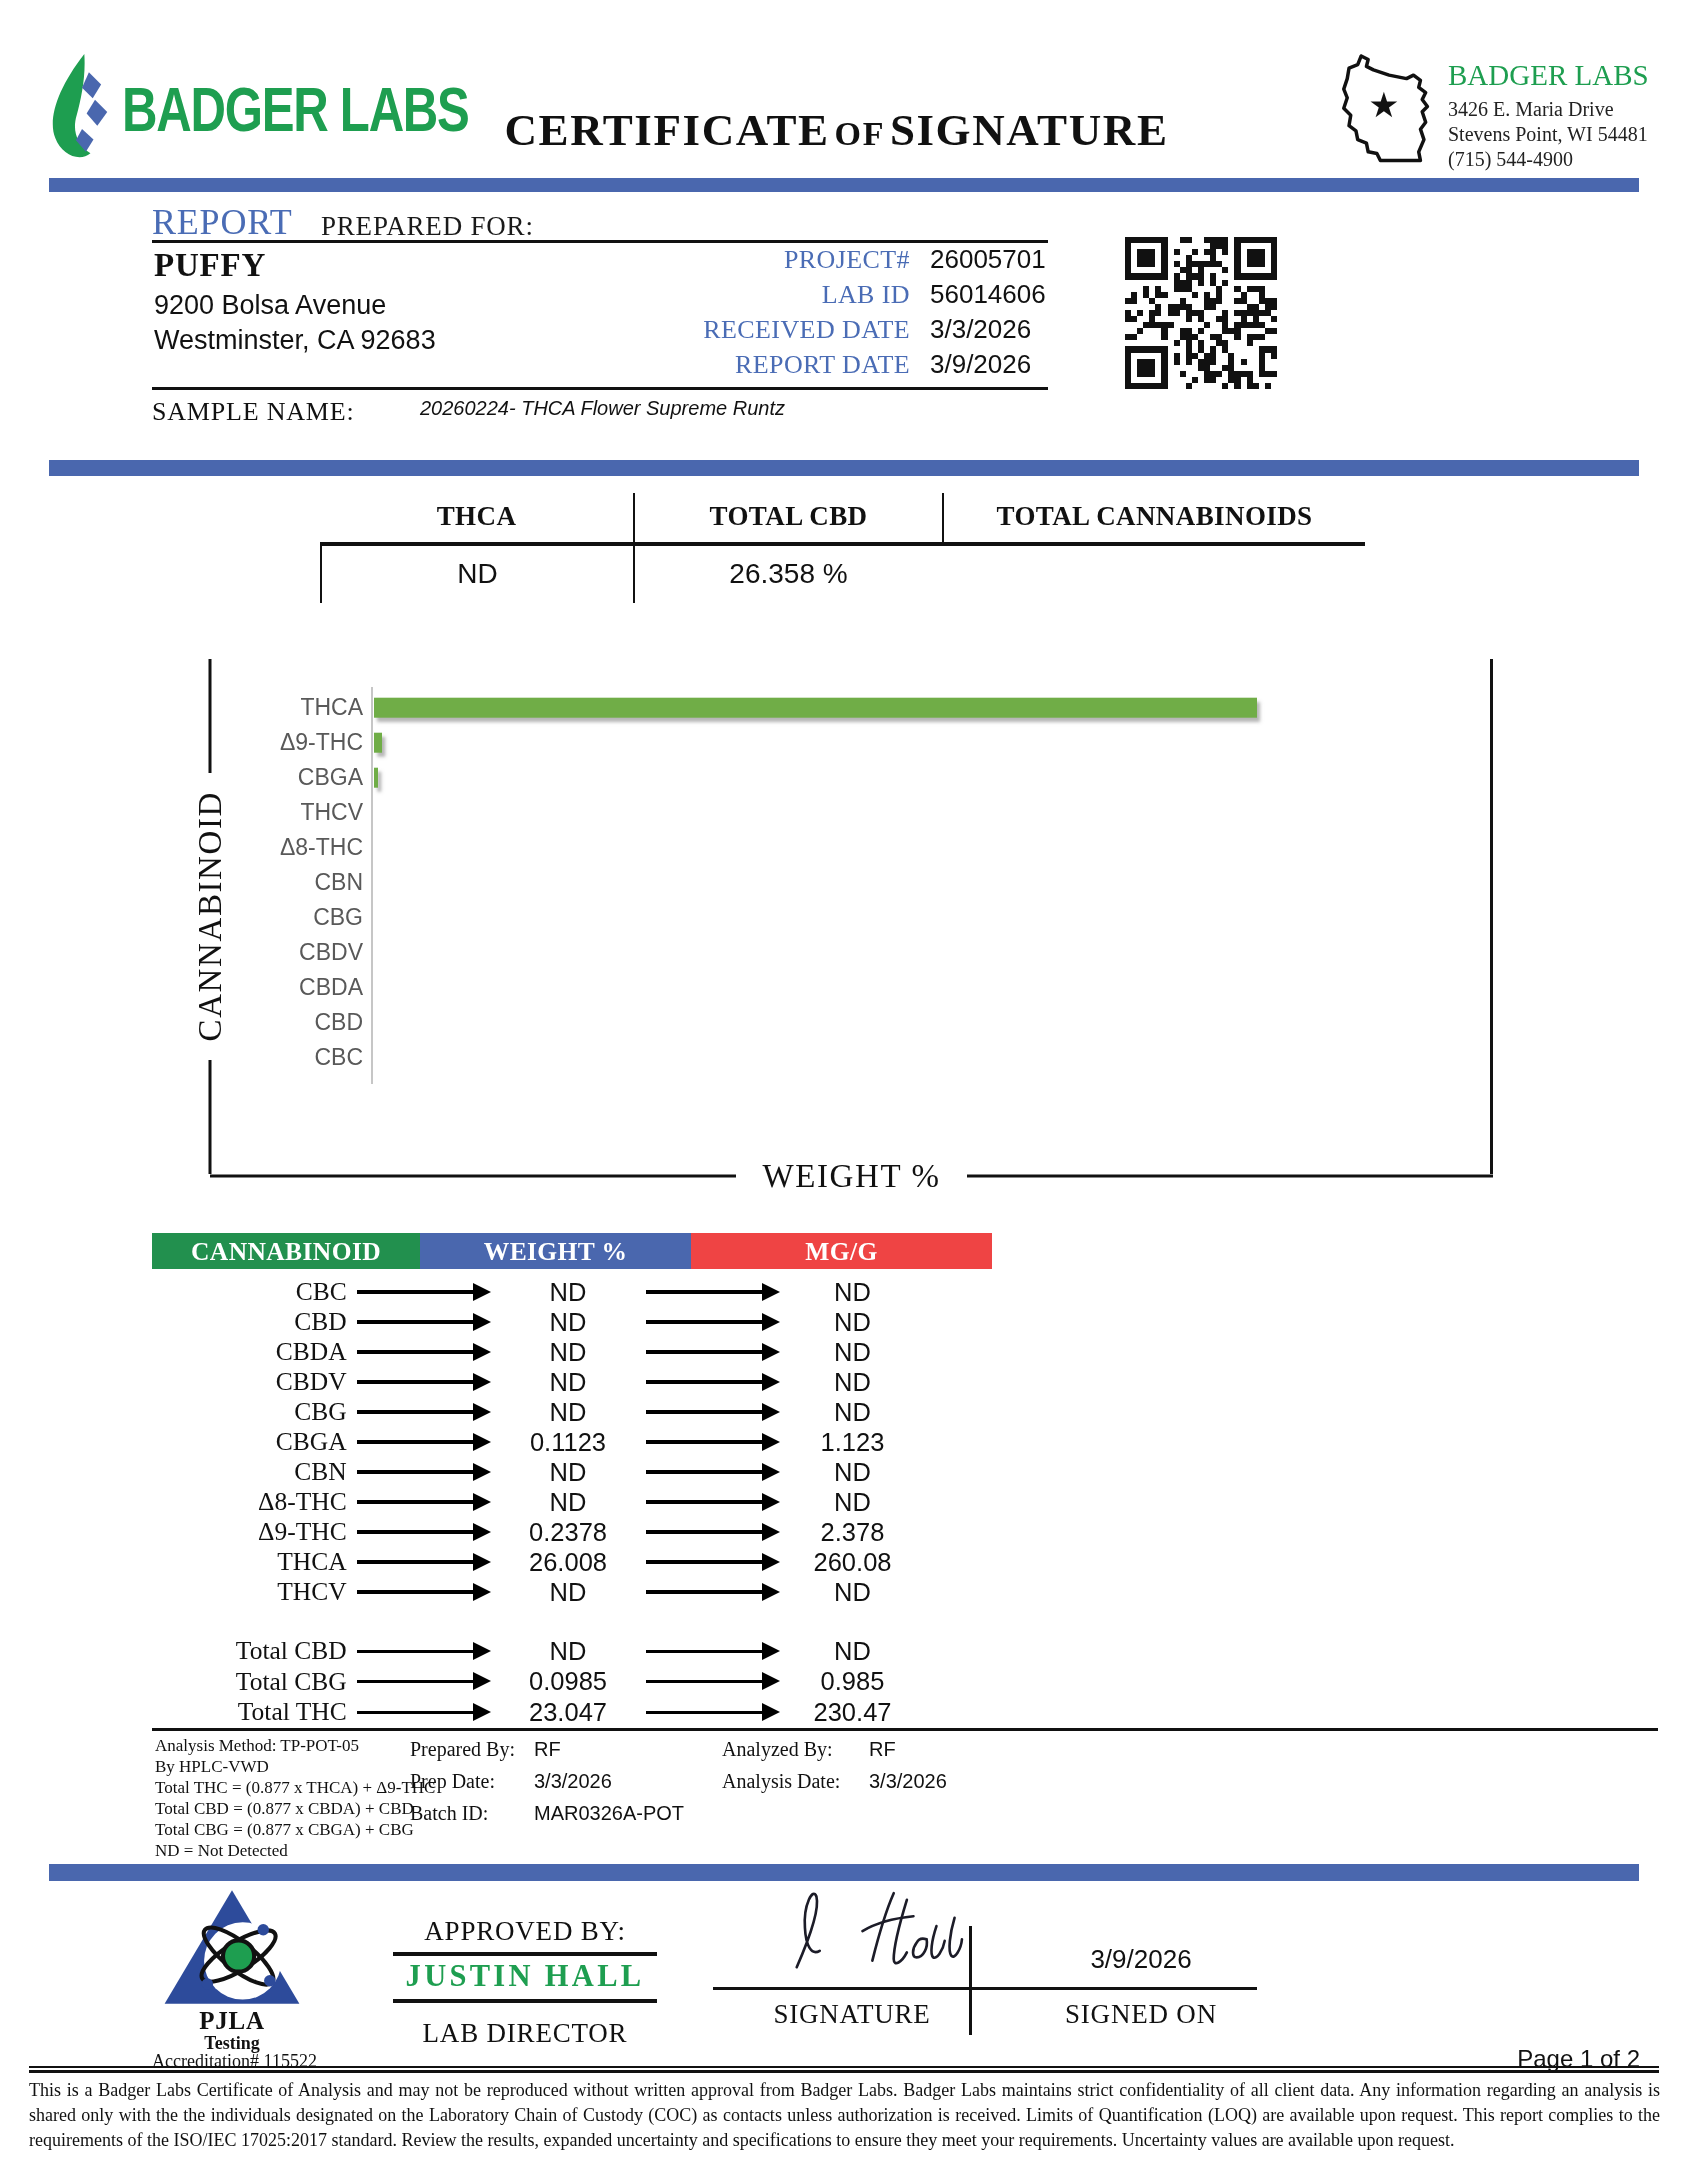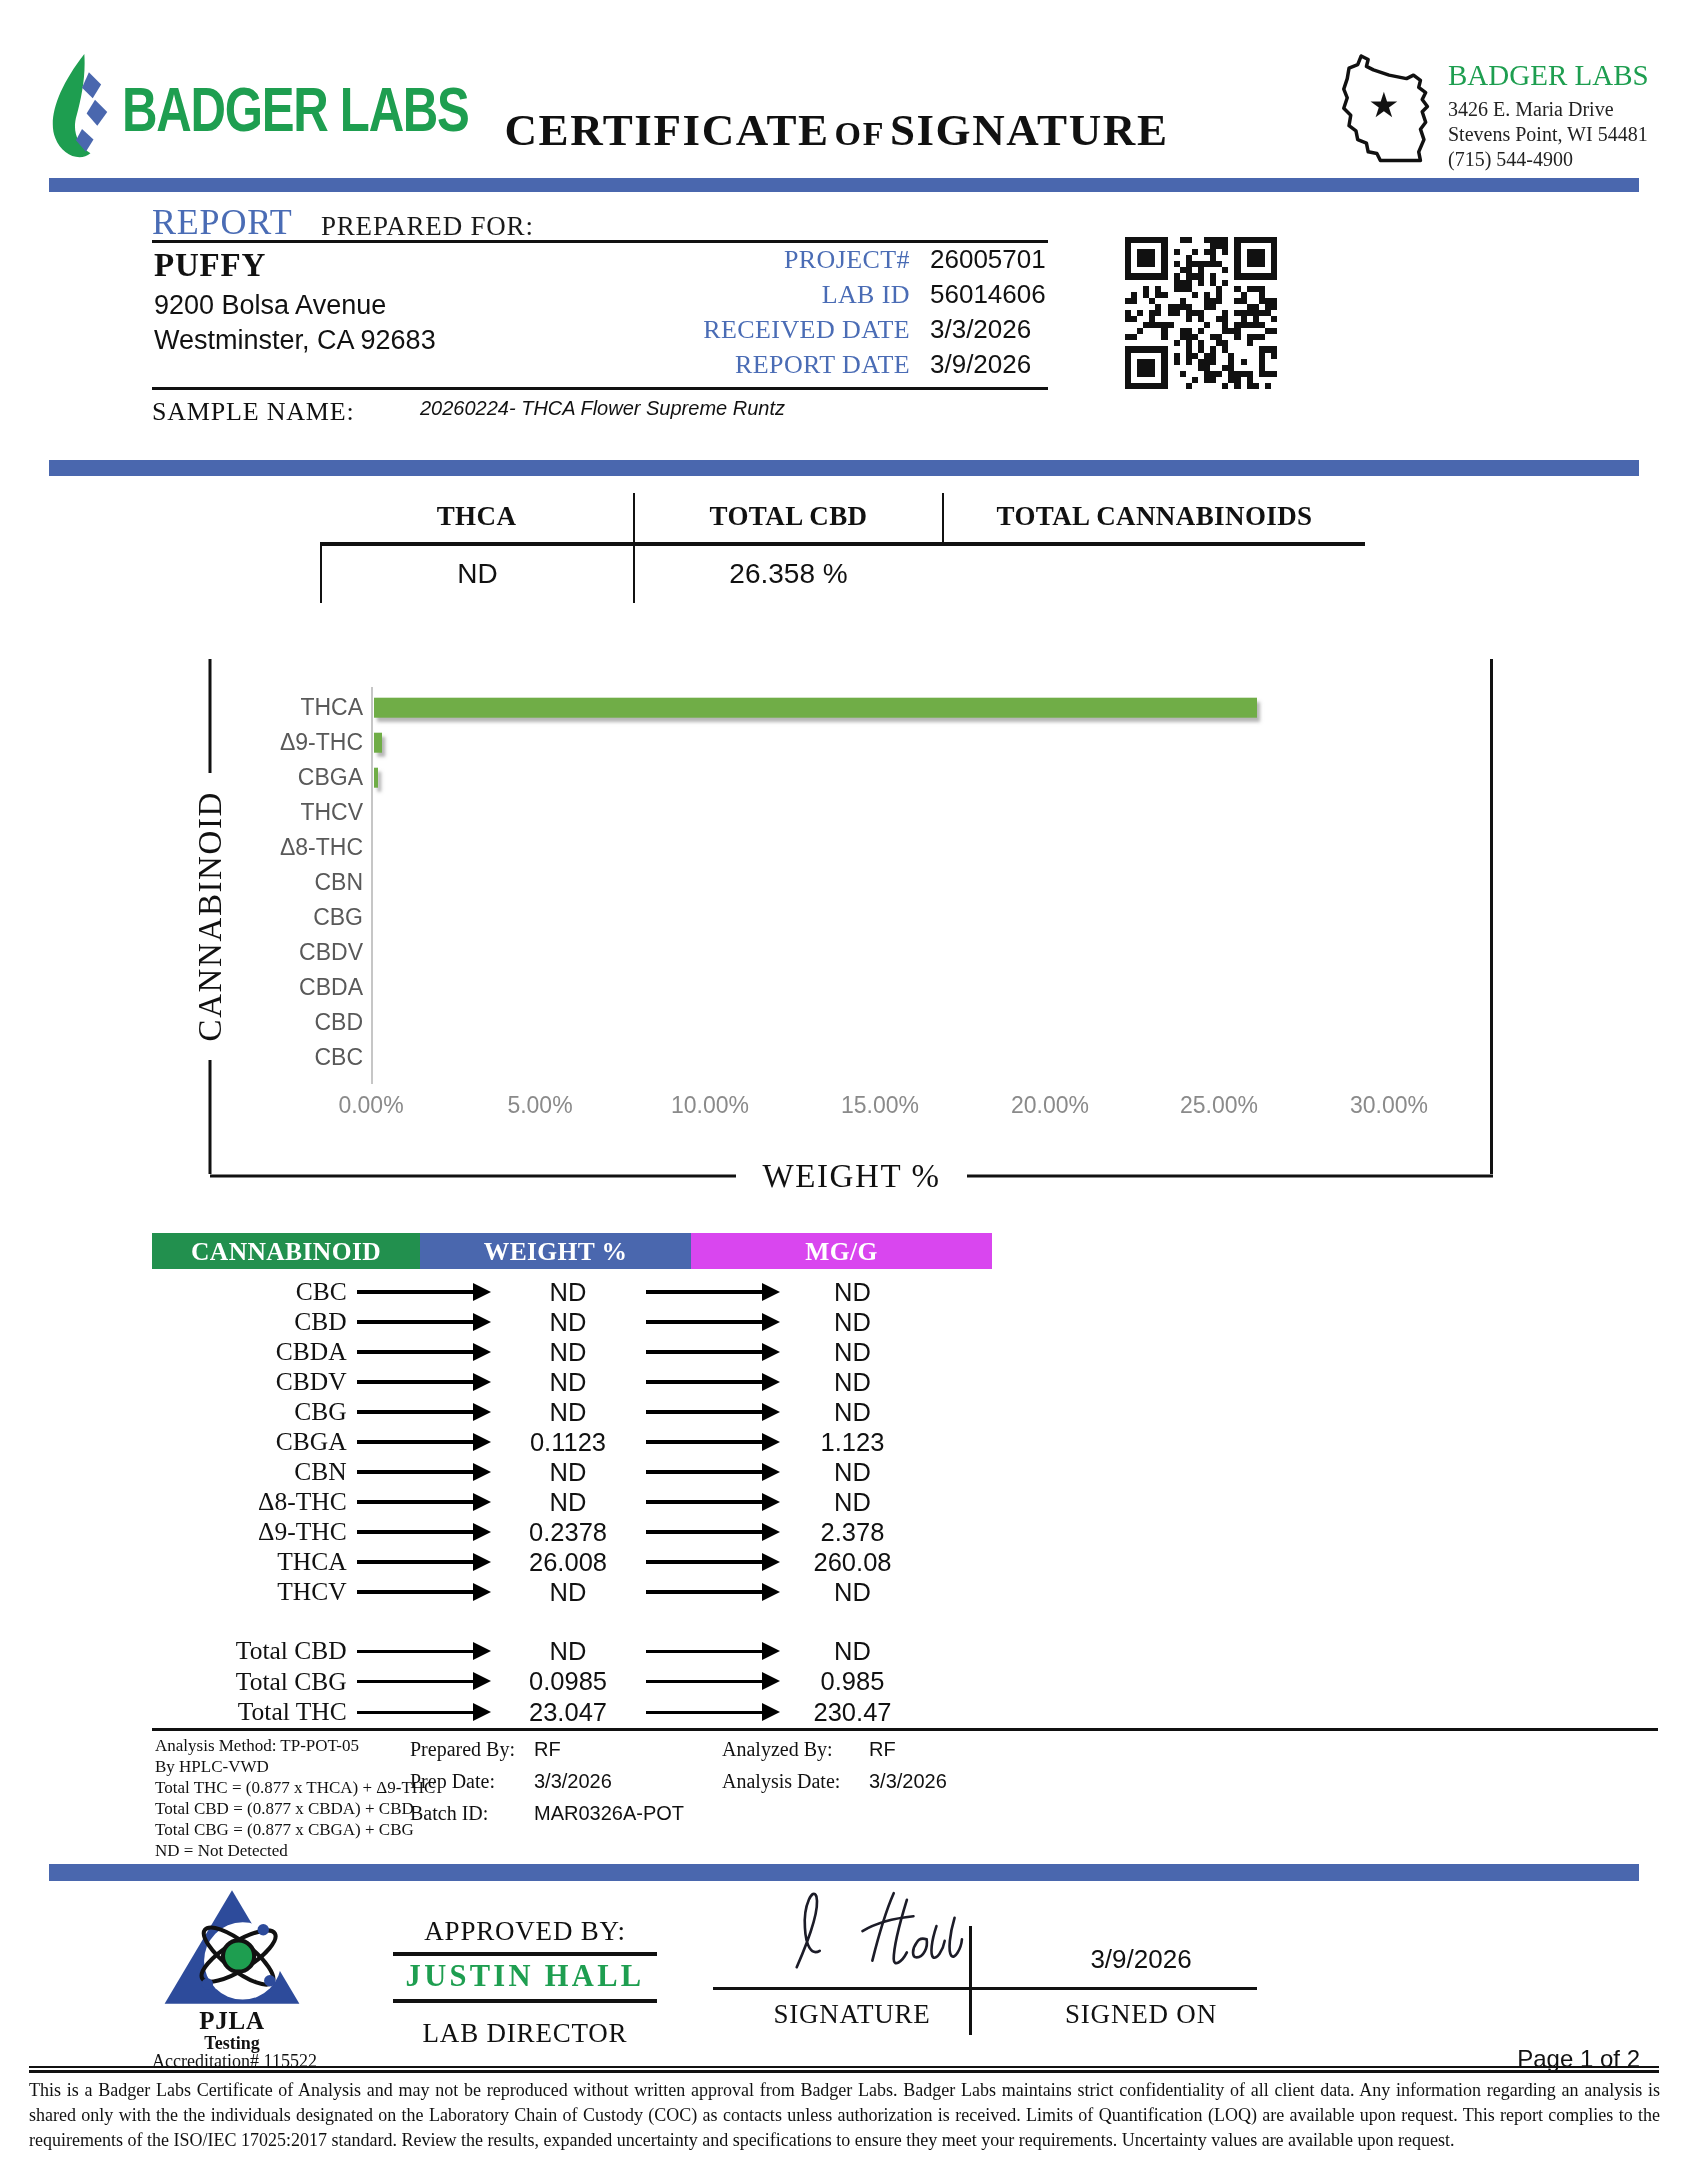--- a/index.html
+++ b/index.html
@@ -528,40 +528,31 @@
         </div>
         <div class="chart-row">
           <div class="cat">CBD</div>
           <div class="track"></div>
         </div>
         <div class="chart-row">
           <div class="cat">CBC</div>
           <div class="track"></div>
         </div>
       </div>
-    <div id="x-ticks">
-        <span class="xtick" style="left: 161px;">0.00%</span>
-        <span class="xtick" style="left: 330px;">5.00%</span>
-        <span class="xtick" style="left: 500px;">10.00%</span>
-        <span class="xtick" style="left: 670px;">15.00%</span>
-        <span class="xtick" style="left: 840px;">20.00%</span>
-        <span class="xtick" style="left: 1009px;">25.00%</span>
-        <span class="xtick" style="left: 1179px;">30.00%</span>
-      </div>
     <div class="chart-caption-row" id="chart-bottom">
       <div class="hline"></div>
       <div class="chart-caption">WEIGHT %</div>
       <div class="hline"></div>
     </div>
   </div>
 
   <div class="abs" id="res-head">
     <div class="res-head-cell" style="width: 278px; background: rgb(34, 144, 78);">CANNABINOID</div>
     <div class="res-head-cell" style="width: 281px; background: rgb(74, 103, 174);">WEIGHT %</div>
-    <div class="res-head-cell" style="width: 312px; background: #d946ef;">MG/G</div>
+    <div class="res-head-cell" style="width: 312px; background: #ef4444;">MG/G</div>
   </div>
   <div class="abs" id="res-rows">
       <div class="res-row">
         <div class="res-name">CBC</div>
         <div class="arrow-cell">
           <div class="arrow"></div>
         </div>
         <div class="res-val sans">ND</div>
         <div class="arrow-cell">
           <div class="arrow"></div>

